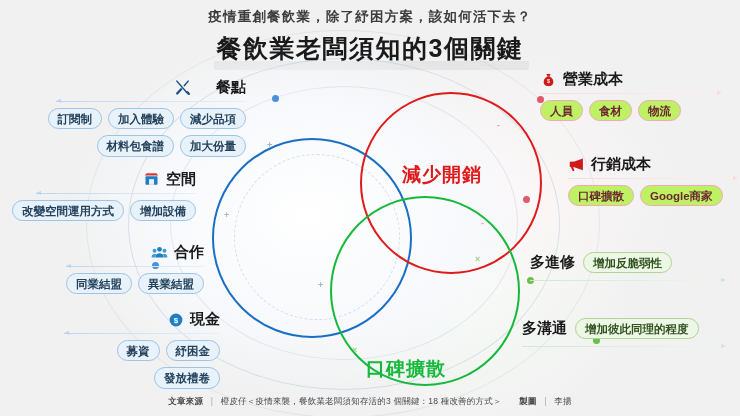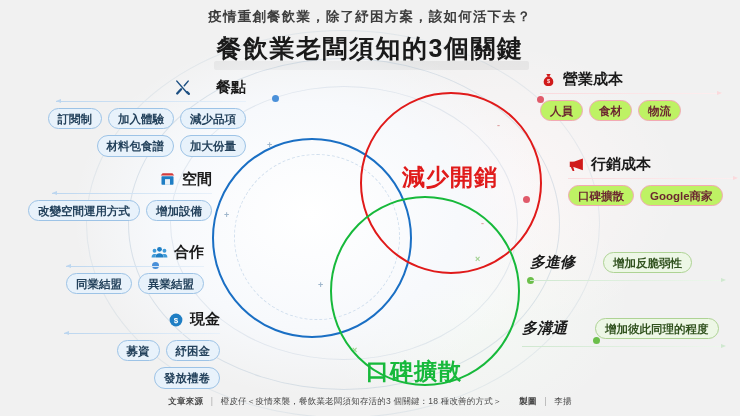--- a/index.html
+++ b/index.html
@@ -36,21 +36,21 @@
   }
 
   
   .venn{position:absolute;left:196px;top:80px;width:360px;height:300px;}
   .circ{position:absolute;border-radius:50%;background:transparent;}
   .c-blue {left:16px;  top:58px;  width:196px;height:196px; border:2.6px solid #1a6fc4;}
   .c-red  {left:164px; top:12px;  width:178px;height:178px; border:2.6px solid #e01a1a;}
   .c-green{left:134px; top:116px; width:186px;height:186px; border:2.6px solid #17b93b;}
   .c-ghost{left:38px; top:74px; width:164px;height:164px;border:1px dashed #c7d8ea;opacity:.8;}
 
-  .vlabel{position:absolute;font-size:23px;font-weight:900;letter-spacing:1px;white-space:nowrap;}
+  .vlabel{position:absolute;font-size:19px;font-weight:900;letter-spacing:1px;white-space:nowrap;}
   .vl-blue {left:56px;  top:140px; color:#1a6fc4;}
   .vl-red  {left:206px; top:82px;  color:#e01a1a;}
   .vl-green{left:170px; top:276px; color:#17b93b;}
 
   
   .orbit{position:absolute;border-radius:50%;border:1px solid rgba(150,175,200,.30);}
   .o1{left:128px;top:58px;width:430px;height:330px;}
   .o2{left:170px;top:86px;width:346px;height:272px;border-color:rgba(150,175,200,.22);}
   .o3{left:86px;top:30px;width:512px;height:386px;border-color:rgba(150,175,200,.18);}
 
@@ -75,24 +75,24 @@
   .rule.rev::after{left:0;right:auto;border-left:0;border-right:5px solid currentColor;}
 
   .chips{display:flex;flex-wrap:wrap;gap:6px;margin-top:6px;}
   .chips.right-align{justify-content:flex-end;}
   .chip{
     border-radius:11px;padding:2.5px 9px;font-size:11.5px;font-weight:700;
     white-space:nowrap;line-height:1.25;
   }
   .chip.blue {background:#e8f2fb;border:1px solid #9dc3e6;color:#24425c;}
   .chip.pink {background:#bef264;border:1px solid #f2a9b3;color:#6b2730;}
-  .chip.green{background:#edf7e6;border:1px solid #aed394;color:#31521f;margin-left:20px;}
+  .chip.green{background:#edf7e6;border:1px solid #aed394;color:#31521f;}
 
   .inline-row{display:flex;align-items:center;gap:8px;}
-  .inline-head{font-size:15px;font-weight:900;color:#1b1b1b;white-space:nowrap;font-style:italic;}
+  .inline-head{font-size:15px;font-weight:900;color:#1b1b1b;white-space:nowrap;}
 
   
   .footer{
     position:absolute;left:0;bottom:8px;width:740px;text-align:center;
     font-size:8.5px;color:#4a4a4a;letter-spacing:.2px;
   }
   .footer .sep{color:#aaa;margin:0 5px;}
   .footer .lbl{font-weight:700;}
 </style>
 </head>
@@ -152,21 +152,21 @@
       <span class="chip blue">訂閱制</span>
       <span class="chip blue">加入體驗</span>
       <span class="chip blue">減少品項</span>
     </div>
     <div class="chips right-align">
       <span class="chip blue">材料包食譜</span>
       <span class="chip blue">加大份量</span>
     </div>
   </div>
 
-  <div class="group" style="left:16px;top:170px;width:196px;text-align:right;">
+  <div class="group" style="left:0;top:170px;width:196px;text-align:right;">
     <div class="ghead" style="justify-content:flex-end;">
       <span class="gicon">
         <svg width="17" height="17" viewBox="0 0 24 24">
           <path d="M2.5 6.5 L5 3 H19 L21.5 6.5 Z" fill="#d43c3c"></path>
           <rect x="3.5" y="7.5" width="17" height="12" rx="1" fill="#1f7ec4"></rect>
           <rect x="8.5" y="11.5" width="7" height="8" fill="#e9f1f8"></rect>
         </svg>
       </span>
       <span>空間</span>
     </div>

